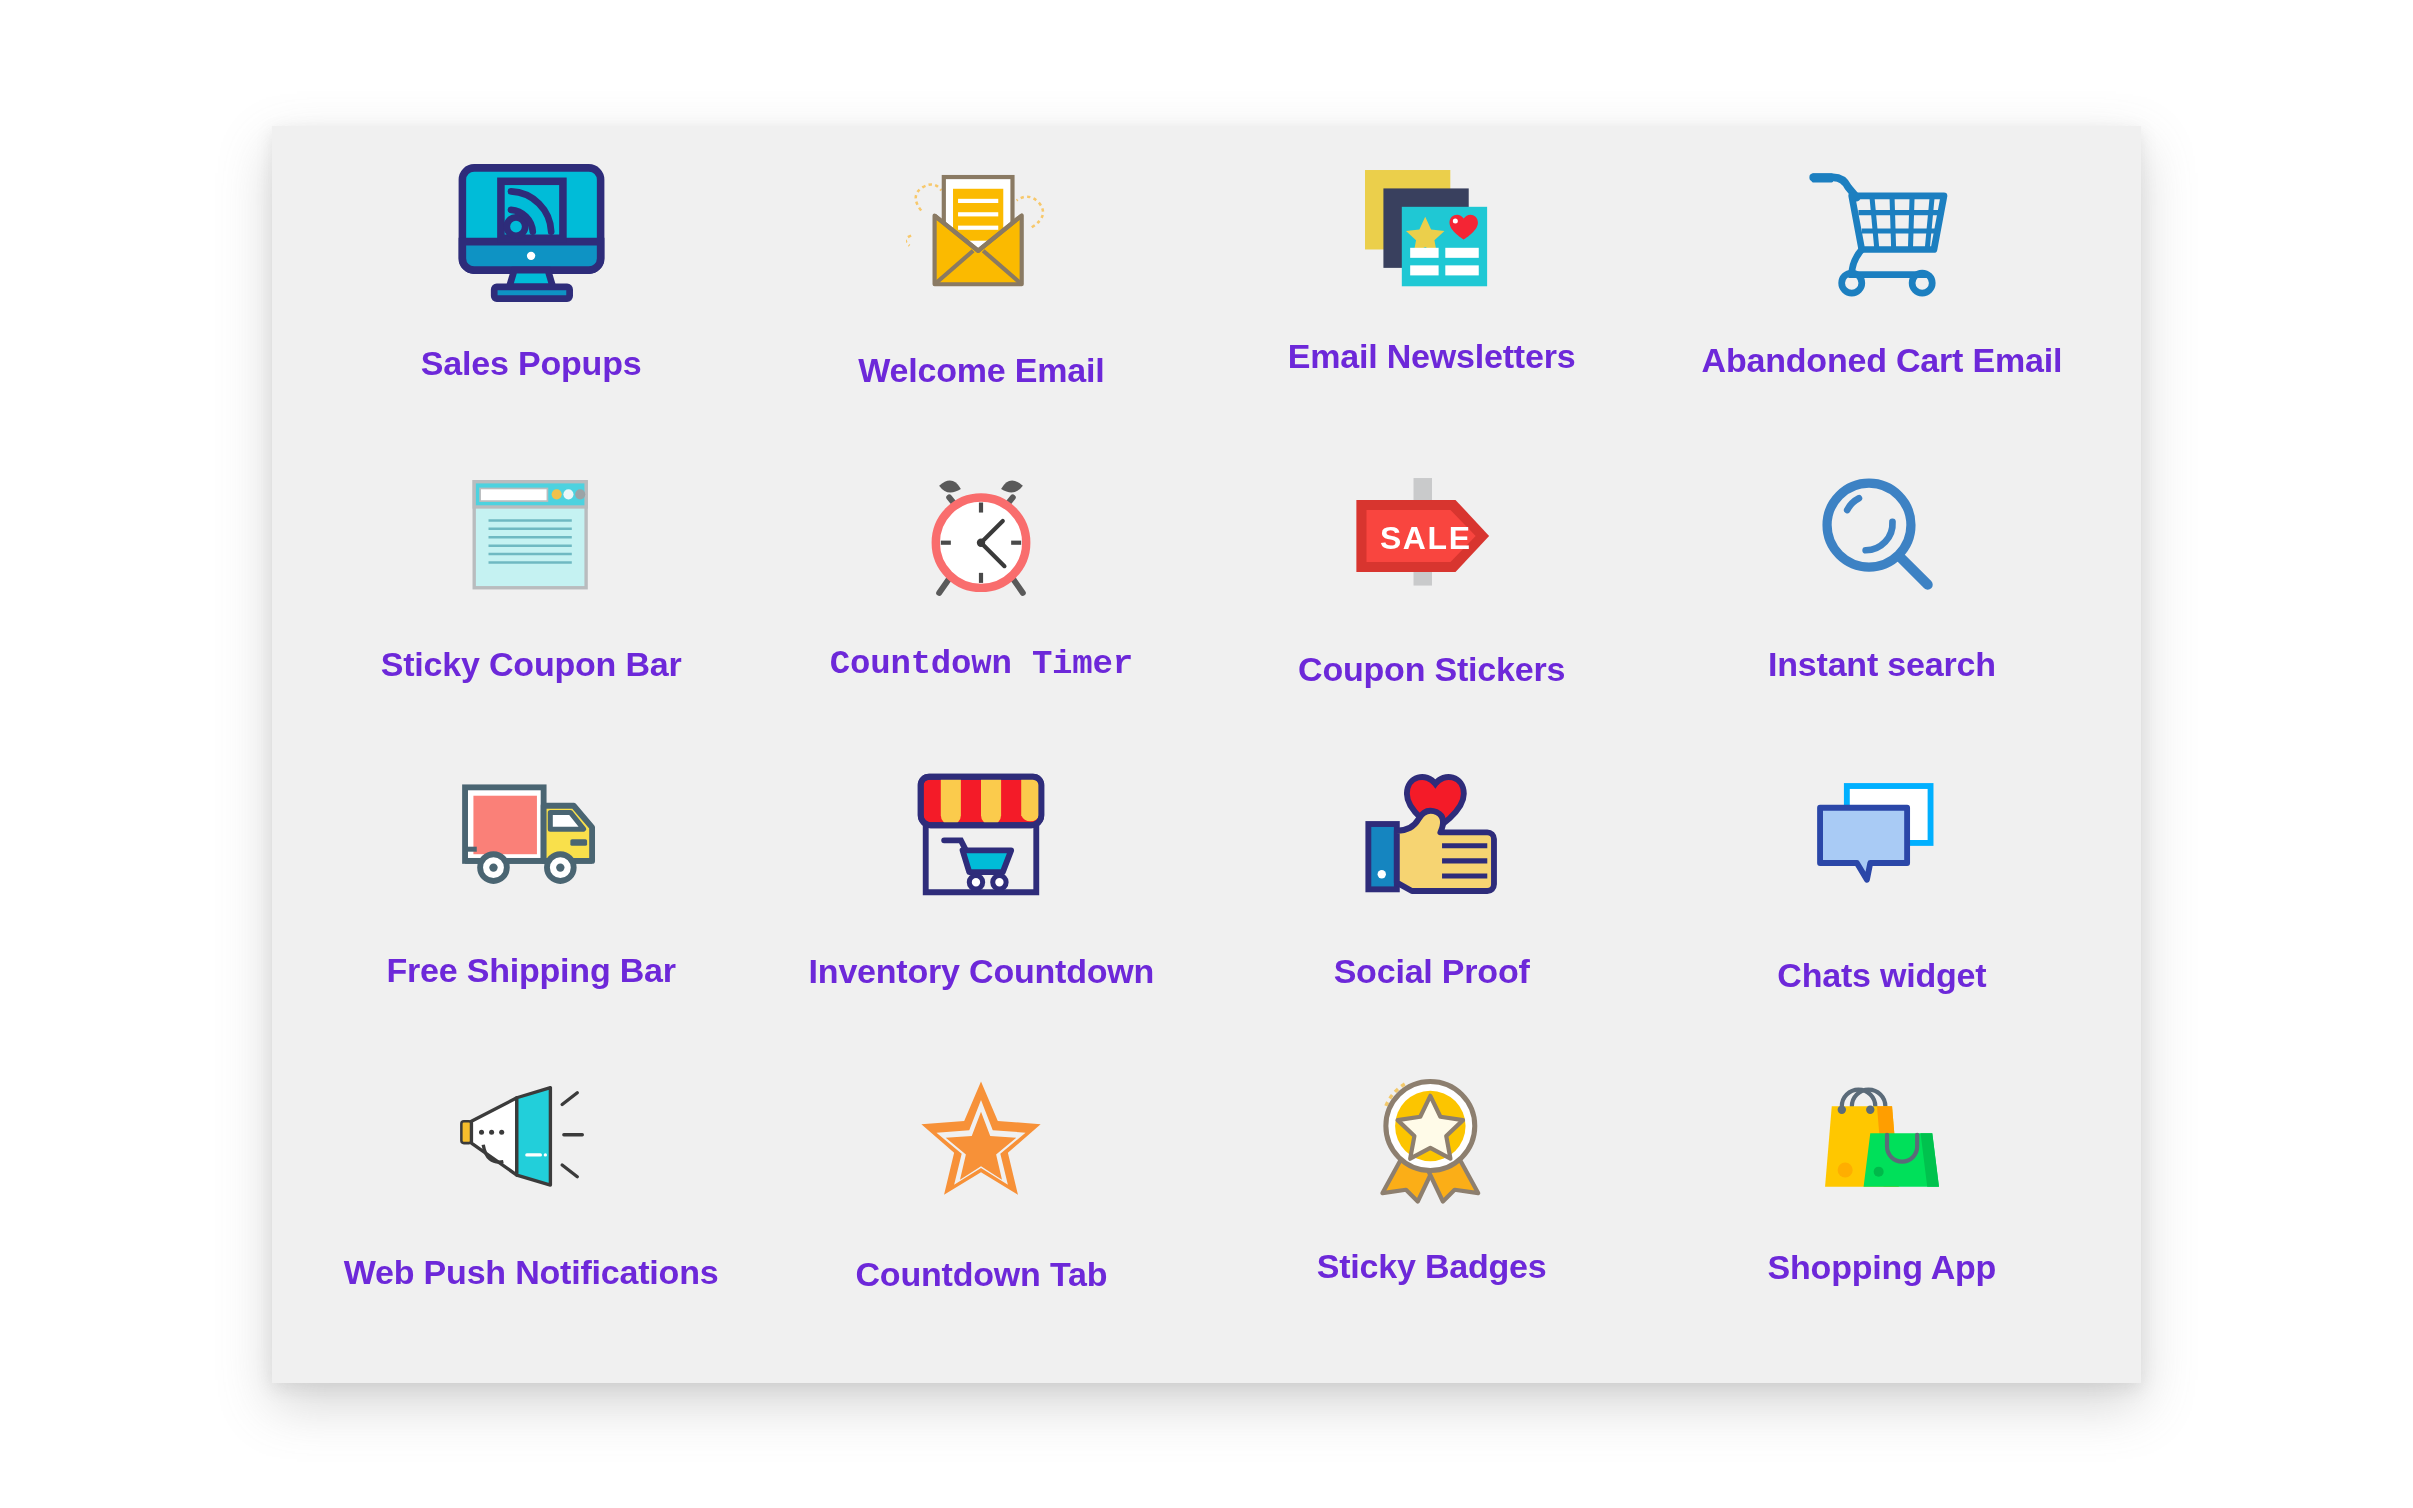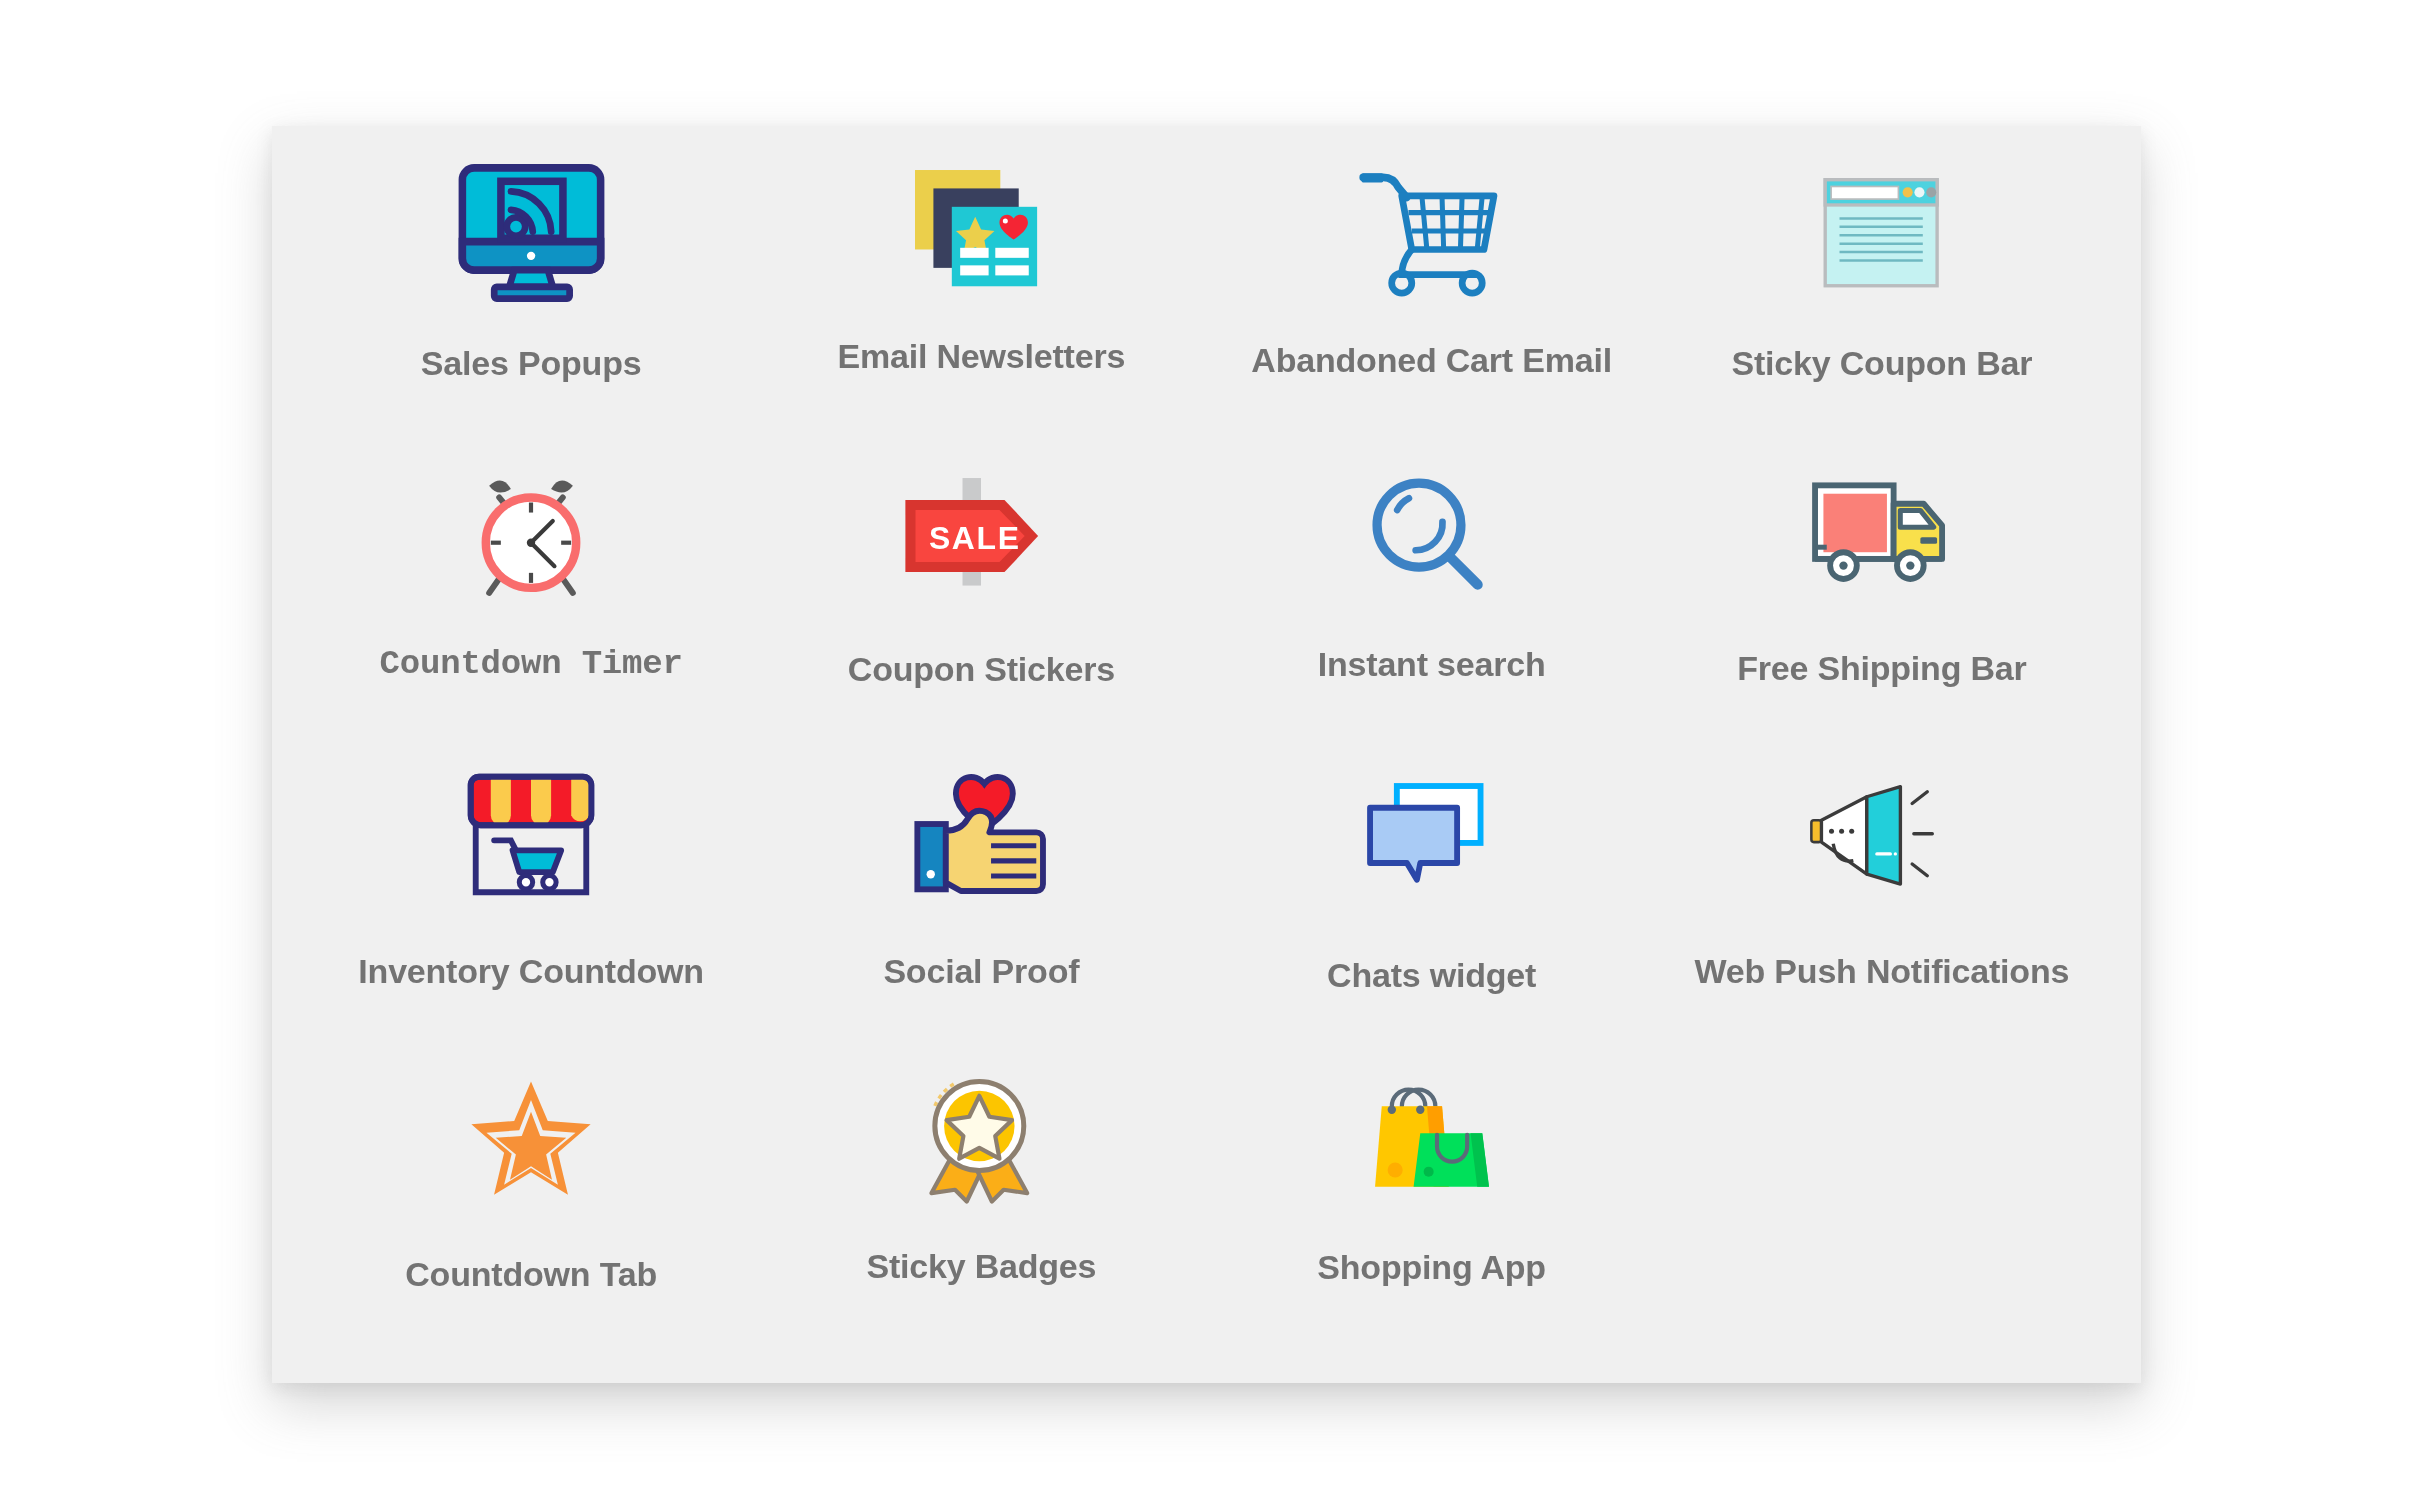--- a/index.html
+++ b/index.html
@@ -39,21 +39,21 @@
   }
   .iconwrap{
     height:159px;
     display:flex;
     align-items:center;
     justify-content:center;
   }
   .label{
     font-size:34px;
     font-weight:bold;
-    color:#737373;
+    color:#6d28d9;
     letter-spacing:-0.2px;
     white-space:nowrap;
     text-align:center;
   }
   
   .cell.r0 .label{margin-top:37px;}
   .cell.r1 .label{margin-top:37px;}
   .cell.r2 .label{margin-top:37px;}
   .cell.r3 .label{margin-top:37px;}
   .c0.r0 .label{margin-top:30px;}
@@ -91,20 +91,39 @@
             <path d="M68 58 a28 28 0 0 1 26 26" fill="none" stroke="#2E2C7A" stroke-width="8" stroke-linecap="round"></path>
             <path d="M68 36 a50 50 0 0 1 48 48" fill="none" stroke="#2E2C7A" stroke-width="8" stroke-linecap="round"></path>
             <circle cx="92" cy="113" r="5" fill="#ffffff"></circle>
             <path d="M72 130 L66 150 H118 L112 130 Z" fill="#00BCD8" stroke="#2E2C7A" stroke-width="8"></path>
             <rect x="48" y="150" width="90" height="14" rx="3" fill="#0E93C4" stroke="#2E2C7A" stroke-width="8"></rect>
           </svg>
         </div>
         <div class="label">Sales Popups</div>
       </div>
 
+      <div class="cell r0 c1">
+        <div class="iconwrap">
+          <svg width="151" height="134" viewBox="0 0 180 160">
+            <path d="M18 52 q-14 -18 2 -28 q14 -8 22 4" fill="none" stroke="#F7C86B" stroke-width="3" stroke-dasharray="4 4"></path>
+            <path d="M150 72 q22 -14 8 -30 q-12 -12 -26 -2" fill="none" stroke="#F7C86B" stroke-width="3" stroke-dasharray="4 4"></path>
+            <path d="M6 82 q-12 4 -2 12" fill="none" stroke="#F7C86B" stroke-width="3" stroke-dasharray="4 4"></path>
+            <rect x="45" y="12" width="82" height="92" fill="#ffffff" stroke="#8A7A63" stroke-width="5"></rect>
+            <rect x="56" y="26" width="60" height="62" fill="#FBBA00"></rect>
+            <rect x="62" y="38" width="48" height="5" fill="#ffffff"></rect>
+            <rect x="62" y="54" width="48" height="5" fill="#ffffff"></rect>
+            <rect x="62" y="70" width="48" height="5" fill="#ffffff"></rect>
+            <path d="M34 58 L86 100 L138 58 L138 140 L34 140 Z" fill="#FBBA00" stroke="#8A7A63" stroke-width="5" stroke-linejoin="round"></path>
+            <path d="M34 58 L86 100 L138 58" fill="none" stroke="#8A7A63" stroke-width="5" stroke-linejoin="round"></path>
+            <path d="M34 140 L80 100" fill="none" stroke="#8A7A63" stroke-width="5"></path>
+            <path d="M138 140 L92 100" fill="none" stroke="#8A7A63" stroke-width="5"></path>
+          </svg>
+        </div>
+        <div class="label">Welcome Email</div>
+      </div>
 
       <div class="cell r0 c2">
         <div class="iconwrap">
           <svg width="147" height="138" viewBox="0 0 175 165">
             <rect x="8" y="6" width="102" height="95" fill="#EBCF4B"></rect>
             <rect x="30" y="28" width="102" height="95" fill="#39405E"></rect>
             <rect x="52" y="50" width="102" height="95" fill="#1FC8D4"></rect>
             <path d="M80 62 l7 15 16 2 -12 11 3 16 -14 -8 -14 8 3 -16 -12 -11 16 -2z" fill="#EBCF4B"></path>
             <path d="M126 64 c-5 -8 -17 -5 -17 5 c0 10 17 20 17 20 s17 -10 17 -20 c0 -10 -12 -13 -17 -5z" fill="#F42534"></path>
             <circle cx="116" cy="67" r="3" fill="#ffffff"></circle>

